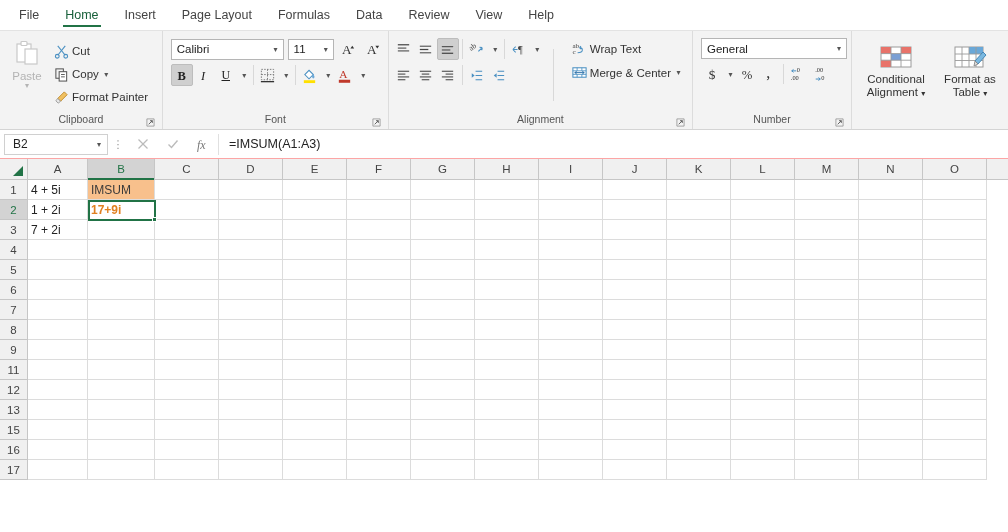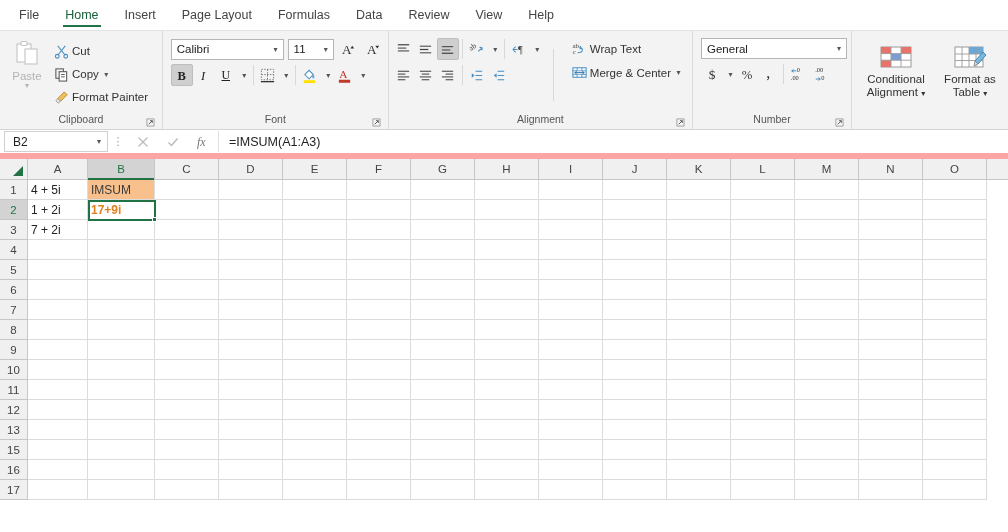--- a/index.html
+++ b/index.html
@@ -156,21 +156,21 @@
   .bigbtn .lbl {
     font-size: 11.5px; color: #333; text-align: center; line-height: 13px; margin-top: 3px;
   }
 
   
   .formula-bar {
     height: 29px;
     background: #ffffff;
     display: flex;
     align-items: center;
-    border-bottom: 6px solid #fca5a5;
+    border-bottom: 1px solid #fca5a5;
     padding: 0 4px;
   }
   .namebox {
     width: 104px; height: 21px;
     border: 1px solid #d0d0d0;
     background: #fff;
     display: flex; align-items: center;
     padding: 0 2px 0 8px;
     font-size: 12px; color: #222;
     cursor: default;
@@ -945,40 +945,20 @@
       <div class="cell" style="width:64px"></div>
       <div class="cell" style="width:64px"></div>
       <div class="cell" style="width:64px"></div>
       <div class="cell" style="width:64px"></div>
       <div class="cell" style="width:64px"></div>
       <div class="cell" style="width:64px"></div>
       <div class="cell" style="width:64px"></div>
       <div class="cell" style="width:64px"></div>
     </div>
 
-    <div class="row">
-      <div class="rh">
-          <span>10</span>
-        </div>
-      <div class="cell" style="width:60px"></div>
-      <div class="cell" style="width:67px"></div>
-      <div class="cell" style="width:64px"></div>
-      <div class="cell" style="width:64px"></div>
-      <div class="cell" style="width:64px"></div>
-      <div class="cell" style="width:64px"></div>
-      <div class="cell" style="width:64px"></div>
-      <div class="cell" style="width:64px"></div>
-      <div class="cell" style="width:64px"></div>
-      <div class="cell" style="width:64px"></div>
-      <div class="cell" style="width:64px"></div>
-      <div class="cell" style="width:64px"></div>
-      <div class="cell" style="width:64px"></div>
-      <div class="cell" style="width:64px"></div>
-      <div class="cell" style="width:64px"></div>
-    </div>
 
     <div class="row">
       <div class="rh">
           <span>11</span>
         </div>
       <div class="cell" style="width:60px"></div>
       <div class="cell" style="width:67px"></div>
       <div class="cell" style="width:64px"></div>
       <div class="cell" style="width:64px"></div>
       <div class="cell" style="width:64px"></div>

